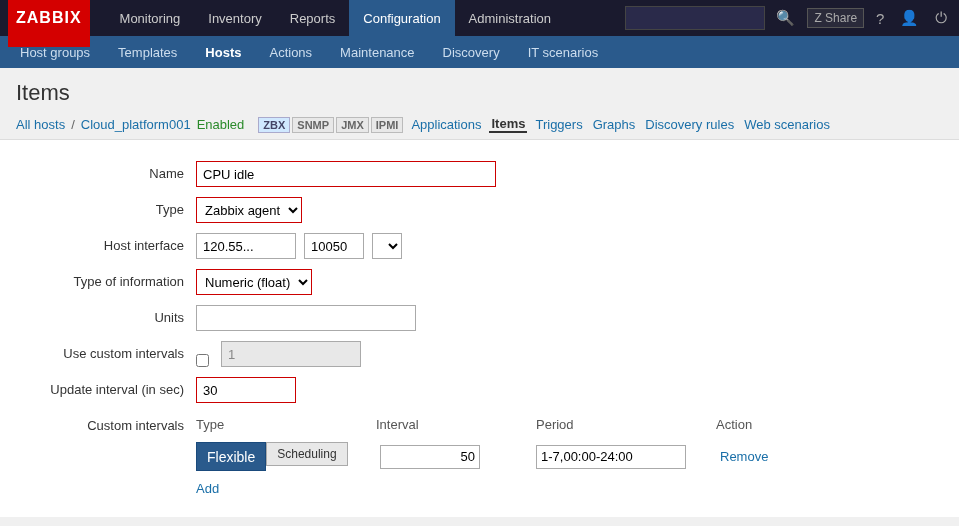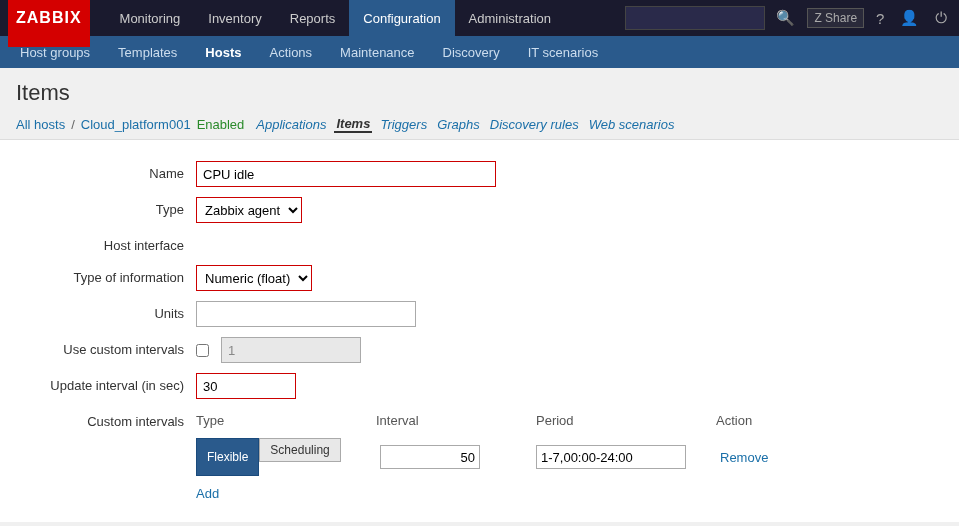--- a/index.html
+++ b/index.html
@@ -139,21 +139,20 @@
     }
     .badge-snmp { background: #e8e8e8; border: 1px solid #bbb; color: #666; font-size: 11px; padding: 1px 4px; font-weight: bold; }
     .badge-jmx { background: #e8e8e8; border: 1px solid #bbb; color: #666; font-size: 11px; padding: 1px 4px; font-weight: bold; }
     .badge-ipmi { background: #e8e8e8; border: 1px solid #bbb; color: #666; font-size: 11px; padding: 1px 4px; font-weight: bold; }
     .tab-link {
       color: #1a6fa8;
       cursor: pointer;
       font-size: 13px;
       text-decoration: none;
       padding: 0 2px;
-      font-style: italic;
     }
     .tab-link.active { color: #333; font-weight: bold; text-decoration: none; border-bottom: 2px solid #333; }
 
     
     .content-area {
       background: #fff;
       margin: 0;
       padding: 16px 0 16px 0;
     }
     .form-row {
@@ -167,21 +166,21 @@
       text-align: right;
       padding-right: 12px;
       color: #333;
       font-size: 13px;
       padding-top: 5px;
       flex-shrink: 0;
     }
     .form-field {
       flex: 1;
       display: flex;
-      align-items: center;
+      align-items: flex-end;
       gap: 8px;
     }
     .form-input {
       border: 1px solid #c00;
       padding: 3px 6px;
       font-size: 13px;
       height: 26px;
       outline: none;
     }
     .form-input-normal {
@@ -243,23 +242,23 @@
       display: flex;
       align-items: center;
       gap: 0;
       padding: 2px 0;
     }
     .btn-flexible {
       background: #2a5a8c;
       color: #fff;
       border: 1px solid #1a4a7c;
       padding: 3px 10px;
-      font-size: 12px;
-      cursor: pointer;
-      height: 38px;
+      font-size: 14px;
+      cursor: pointer;
+      height: 29px;
     }
     .btn-scheduling {
       background: #e8e8e8;
       color: #333;
       border: 1px solid #aaa;
       padding: 3px 10px;
       font-size: 12px;
       cursor: pointer;
       height: 24px;
     }
@@ -342,20 +341,26 @@
 
 <div class="page-header">
   <h1 style="font-size:22px;font-weight:normal;">Items</h1>
 </div>
 
 <div class="breadcrumb-bar">
   <a class="breadcrumb-link">All hosts</a>
   <span class="breadcrumb-sep">/</span>
   <a class="breadcrumb-link">Cloud_platform001</a>
   <span class="badge-enabled">Enabled</span>
+  <div class="status-badges">
+    <span class="badge-zbx">ZBX</span>
+    <span class="badge-snmp">SNMP</span>
+    <span class="badge-jmx">JMX</span>
+    <span class="badge-ipmi">IPMI</span>
+  </div>
   <a class="tab-link">Applications</a>
   <a class="tab-link active">Items</a>
   <a class="tab-link">Triggers</a>
   <a class="tab-link">Graphs</a>
   <a class="tab-link">Discovery rules</a>
   <a class="tab-link">Web scenarios</a>
 </div>
 
 <div class="content-area">
 
@@ -371,20 +376,27 @@
     <div class="form-field">
       <select class="form-select">
         <option>Zabbix agent</option>
       </select>
     </div>
   </div>
 
 
   <div class="form-row">
     <div class="form-label">Host interface</div>
+    <div class="form-field">
+      <input class="host-interface-input" type="text" value="120.55..." style="">
+      <input class="host-port-input" type="text" value="10050" style="">
+      <select class="form-select-normal" style="width:30px;">
+        <option>▼</option>
+      </select>
+    </div>
   </div>
 
   <div class="form-row">
     <div class="form-label">Type of information</div>
     <div class="form-field">
       <select class="form-select">
         <option>Numeric (float)</option>
       </select>
     </div>
   </div>

